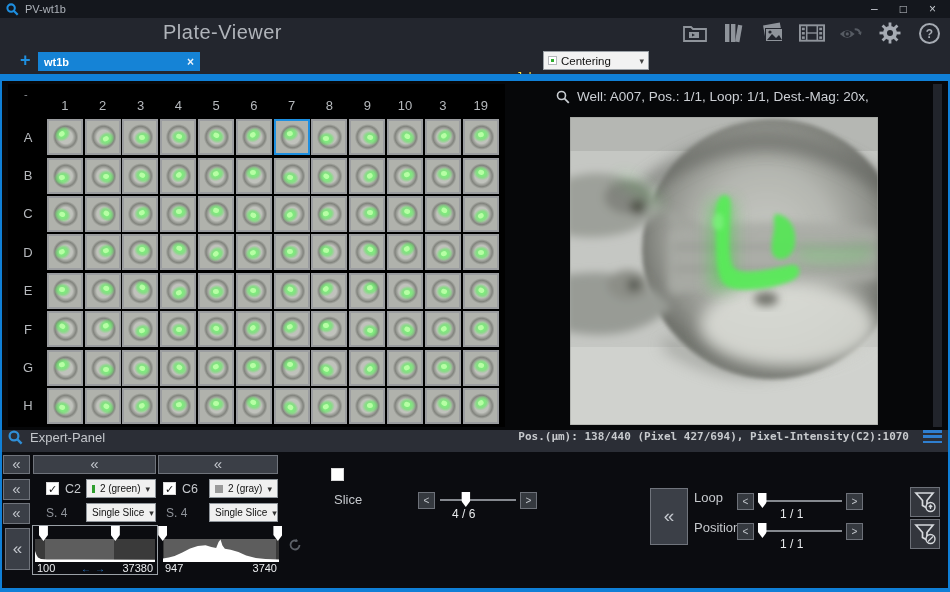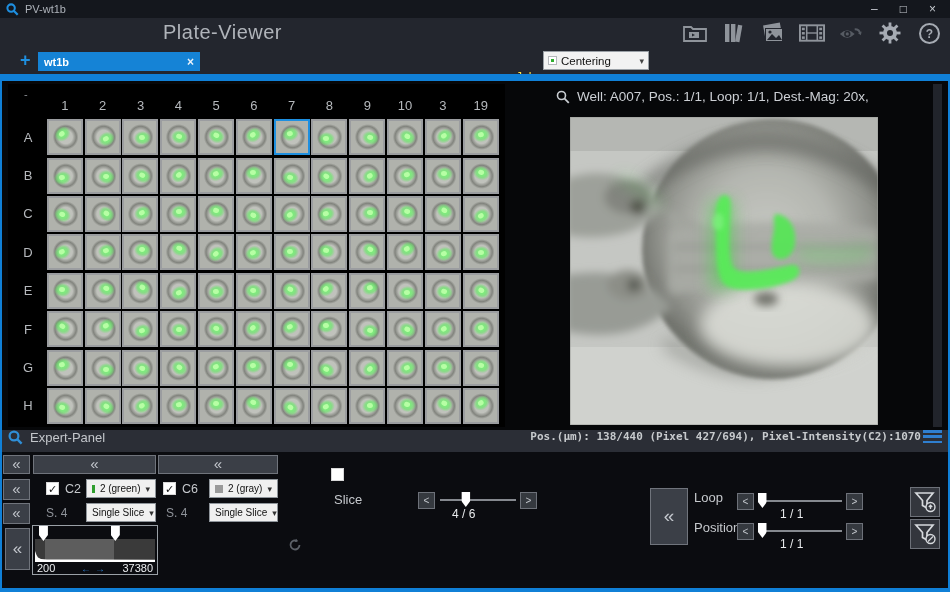--- a/index.html
+++ b/index.html
@@ -54,21 +54,21 @@
 
   .vhead{position:absolute;left:556px;top:8px;display:flex;align-items:center;gap:7px;}
   .vhead .vtext{color:#cdd0d5;font-size:13.5px;}
   .vimg{position:absolute;left:570px;top:36px;width:308px;height:308px;background:#c4c6c2;cursor:crosshair;}
   .vimg svg{display:block;}
   .vscroll{position:absolute;left:933px;top:3px;width:9px;height:343px;background:#21242b;}
 
   
   .experthead{position:absolute;left:0;top:430px;width:950px;height:22px;background:#2b2e36;display:flex;align-items:flex-start;padding:0 8px;}
   .experthead .etitle{color:#c3c6cb;font-size:13px;margin-left:7px;}
-  .estatus{margin-left:auto;color:#c7cacd;font-size:11px;font-weight:bold;font-family:"DejaVu Sans Mono",monospace;margin-right:2px;}
+  .estatus{margin-left:auto;color:#c7cacd;font-size:11px;font-weight:bold;font-family:"DejaVu Sans Mono",monospace;margin-right:14px;}
   .hamburger{width:19px;height:13px;display:flex;flex-direction:column;justify-content:space-between;cursor:pointer;}
   .hamburger i{display:block;height:2.5px;background:#2f7fd0;}
 
   
   .bottom{position:absolute;left:0;top:452px;width:950px;height:136px;background:#0b0c10;}
   .btn{position:absolute;background:#3b3f47;border:1px solid #70747c;color:#c3c7cd;display:flex;align-items:center;justify-content:center;cursor:pointer;}
   .btn.chev{font-size:15px;line-height:1;padding-bottom:2px;}
   .sbtn{position:absolute;width:17px;height:17px;background:#35393f;border:1px solid #6d7179;color:#c3c7cd;font-size:10px;display:flex;align-items:center;justify-content:center;cursor:pointer;}
 
   .cb{position:absolute;width:13px;height:13px;background:#fff;border:1px solid #d8d8d8;color:#111;font-size:11px;line-height:12px;text-align:center;cursor:pointer;}
@@ -842,26 +842,41 @@
       <div class="hist-area">
         <div class="hist-range" style="left: 8%; width: 58%;"></div>
         <svg class="hist-shape" viewBox="0 0 120 21" preserveAspectRatio="none">
           <path d="M0,21 L0,12 L1.5,16 L3,18.5 L6,20 L12,20.5 L40,20.6 L120,20.7 L120,21 Z" fill="#ffffff"></path>
         </svg>
         <div class="hist-base"></div>
       </div>
       <div class="phandle handle-left" style="left: calc(8% - 4px);"></div>
       <div class="phandle handle-right" style="left: calc(66% - 4px);"></div>
       <div class="hist-labels">
-        <span class="hmin">200</span>
+        <span class="hmin">100</span>
         <span class="harrows"><span>←</span><span>→</span></span>
         <span class="hmax">37380</span>
       </div>
     </div>
 
+    <div class="hist-box" style="left:161px;top:74px;width:120px;">
+      <div class="hist-area">
+        <div class="hist-range" style="left: 1%; width: 96%;"></div>
+        <svg class="hist-shape" viewBox="0 0 120 21" preserveAspectRatio="none">
+          <path d="M0,21 L0,19.5 L6,18.5 L12,17 L20,13.5 L28,9.5 L36,7 L44,6.2 L50,8 L55,9 L57.5,3 L59.5,0.5 L61.5,6.5 L64,9.8 L70,10.8 L78,13 L86,16.5 L96,19 L106,20 L120,20.4 L120,21 Z" fill="#ffffff"></path>
+        </svg>
+        <div class="hist-base"></div>
+      </div>
+      <div class="phandle handle-left" style="left: calc(1% - 4px);"></div>
+      <div class="phandle handle-right" style="left: calc(97% - 4px);"></div>
+      <div class="hist-labels">
+        <span class="hmin">947</span>
+        <span class="hmax">3740</span>
+      </div>
+    </div>
 
     <span class="reset-icon" style="left:288px;top:86px;">
       <svg width="14" height="14" viewBox="0 0 14 14">
           <path d="M11.5,7 a4.5,4.5 0 1 1 -2.2,-3.9" fill="none" stroke="#5c6168" stroke-width="1.8"></path>
           <path d="M8.2,0.8 l1.6,2.8 l-3.2,0.4 z" fill="#5c6168"></path>
         </svg>
     </span>
 
     <div class="cb" style="left:331px;top:16px;"></div>
 

